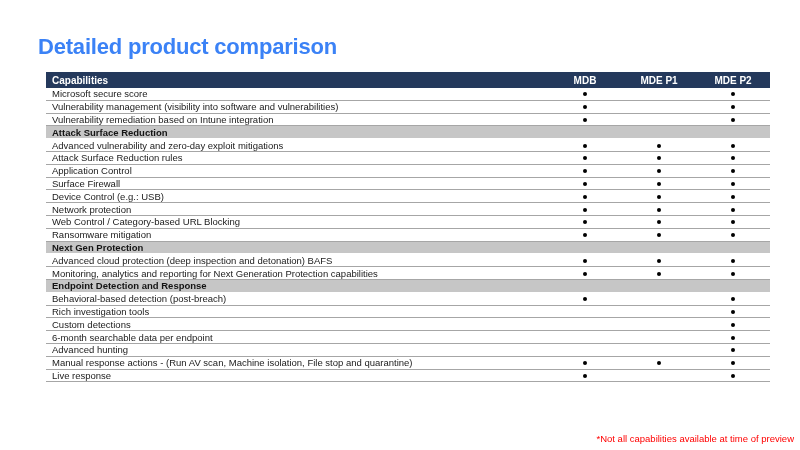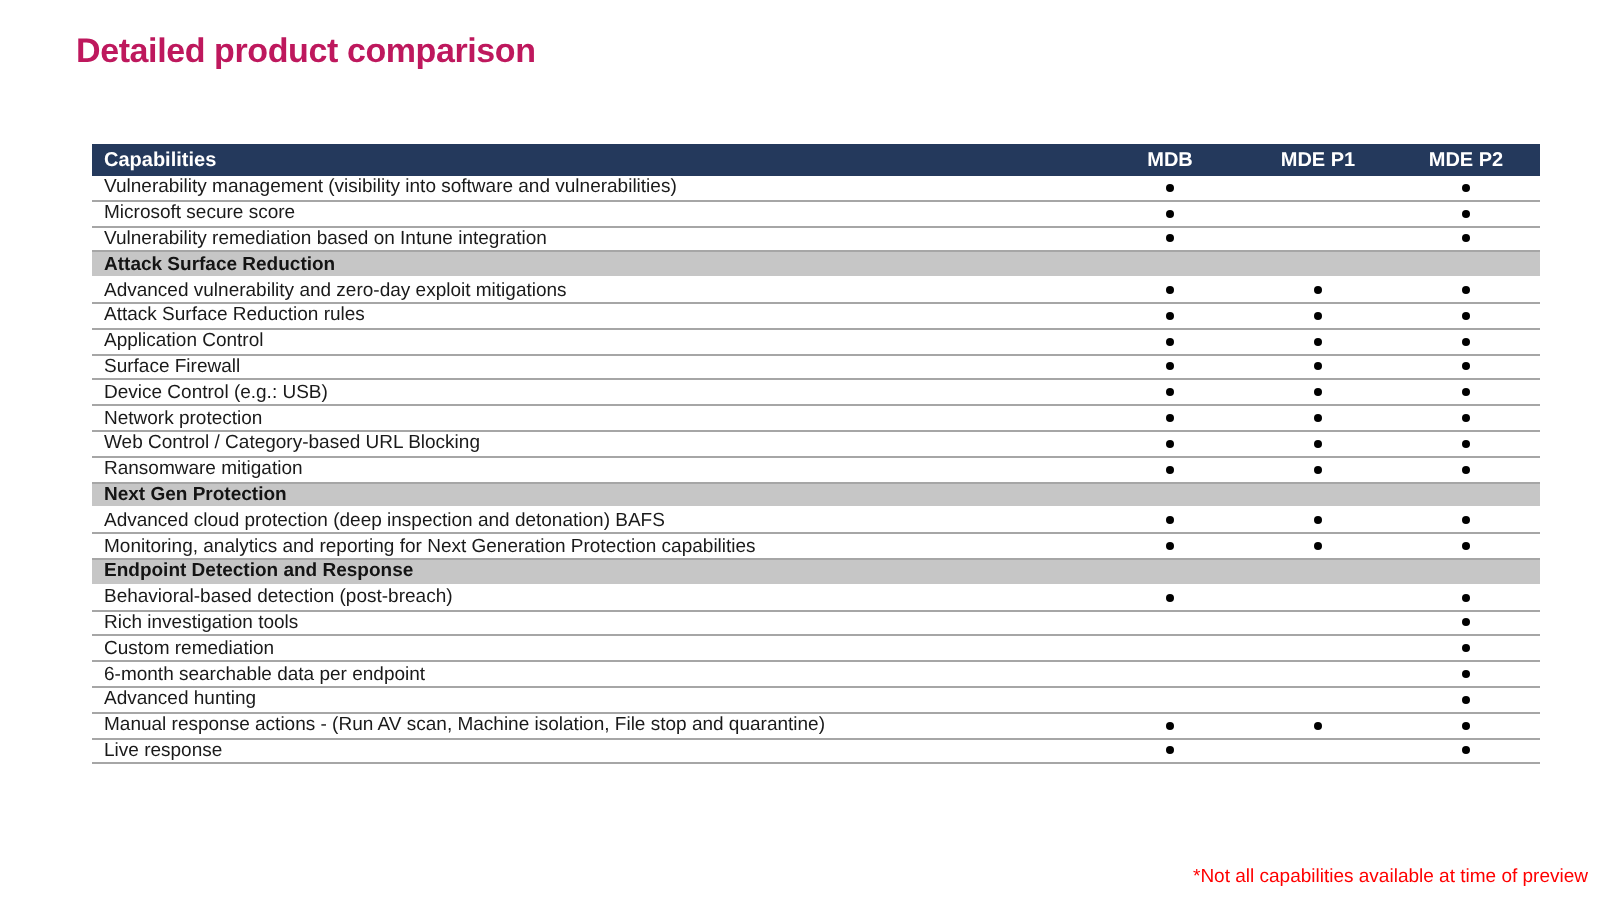--- a/index.html
+++ b/index.html
@@ -8,24 +8,24 @@
     position: relative;
     width: 800px;
     height: 450px;
     background: #ffffff;
     font-family: "Liberation Sans", sans-serif;
     overflow: hidden;
   }
   .title {
     position: absolute;
     left: 38px;
-    top: 16px;
-    font-size: 17px;
-    font-weight: 700;
-    color: #be185d;
+    top: 34px;
+    font-size: 22px;
+    font-weight: 700;
+    color: #3b82f6;
     letter-spacing: -0.2px;
   }
   .table {
     position: absolute;
     left: 46px;
     top: 72px;
     width: 724px;
   }
   .hdr {
     display: flex;
@@ -98,27 +98,27 @@
 
   <div class="table">
     <div class="hdr">
       <div class="label">Capabilities</div>
       <div class="col">MDB</div>
       <div class="col">MDE P1</div>
       <div class="col">MDE P2</div>
     </div>
     <div>
         <div class="row feature">
+          <div class="label">Microsoft secure score</div>
+          <div class="dotcol"><span class="dot"></span></div>
+          <div class="dotcol"></div>
+          <div class="dotcol"><span class="dot"></span></div>
+        </div>
+        <div class="row feature">
           <div class="label">Vulnerability management (visibility into software and vulnerabilities)</div>
-          <div class="dotcol"><span class="dot"></span></div>
-          <div class="dotcol"></div>
-          <div class="dotcol"><span class="dot"></span></div>
-        </div>
-        <div class="row feature">
-          <div class="label">Microsoft secure score</div>
           <div class="dotcol"><span class="dot"></span></div>
           <div class="dotcol"></div>
           <div class="dotcol"><span class="dot"></span></div>
         </div>
         <div class="row feature">
           <div class="label">Vulnerability remediation based on Intune integration</div>
           <div class="dotcol"><span class="dot"></span></div>
           <div class="dotcol"></div>
           <div class="dotcol"><span class="dot"></span></div>
         </div>
@@ -197,21 +197,21 @@
           <div class="dotcol"></div>
           <div class="dotcol"><span class="dot"></span></div>
         </div>
         <div class="row feature">
           <div class="label">Rich investigation tools</div>
           <div class="dotcol"></div>
           <div class="dotcol"></div>
           <div class="dotcol"><span class="dot"></span></div>
         </div>
         <div class="row feature">
-          <div class="label">Custom remediation</div>
+          <div class="label">Custom detections</div>
           <div class="dotcol"></div>
           <div class="dotcol"></div>
           <div class="dotcol"><span class="dot"></span></div>
         </div>
         <div class="row feature">
           <div class="label">6-month searchable data per endpoint</div>
           <div class="dotcol"></div>
           <div class="dotcol"></div>
           <div class="dotcol"><span class="dot"></span></div>
         </div>

